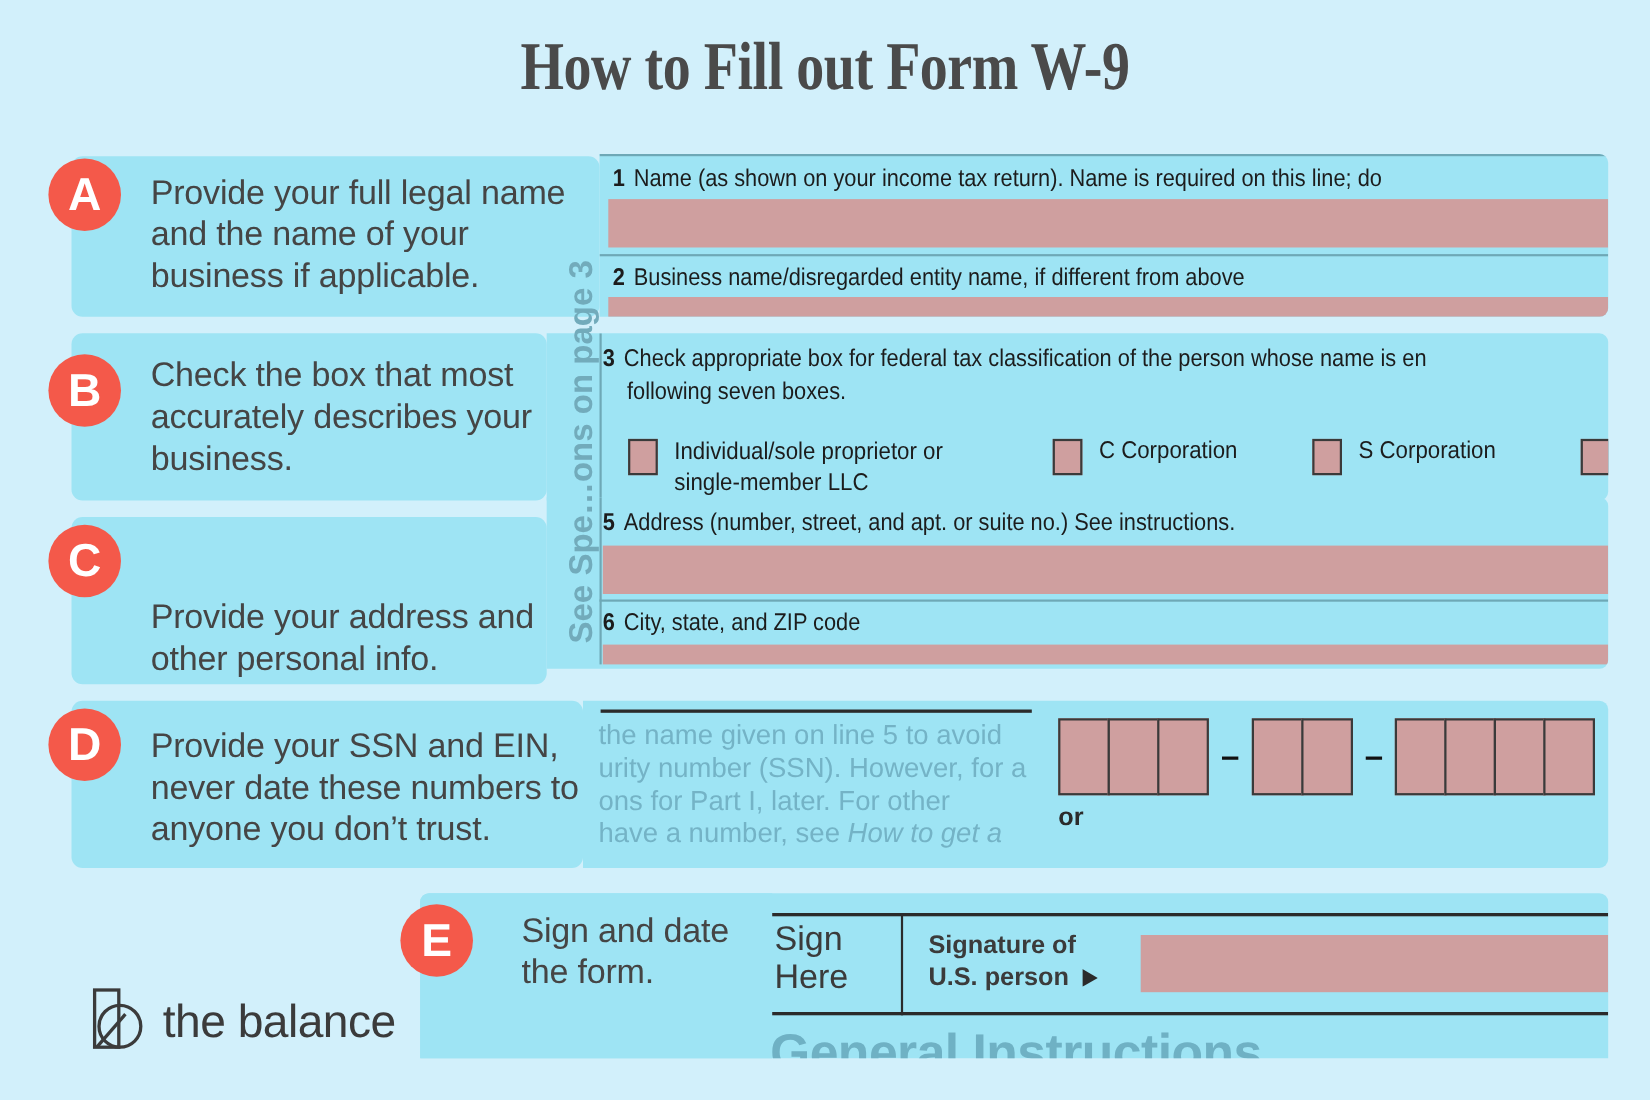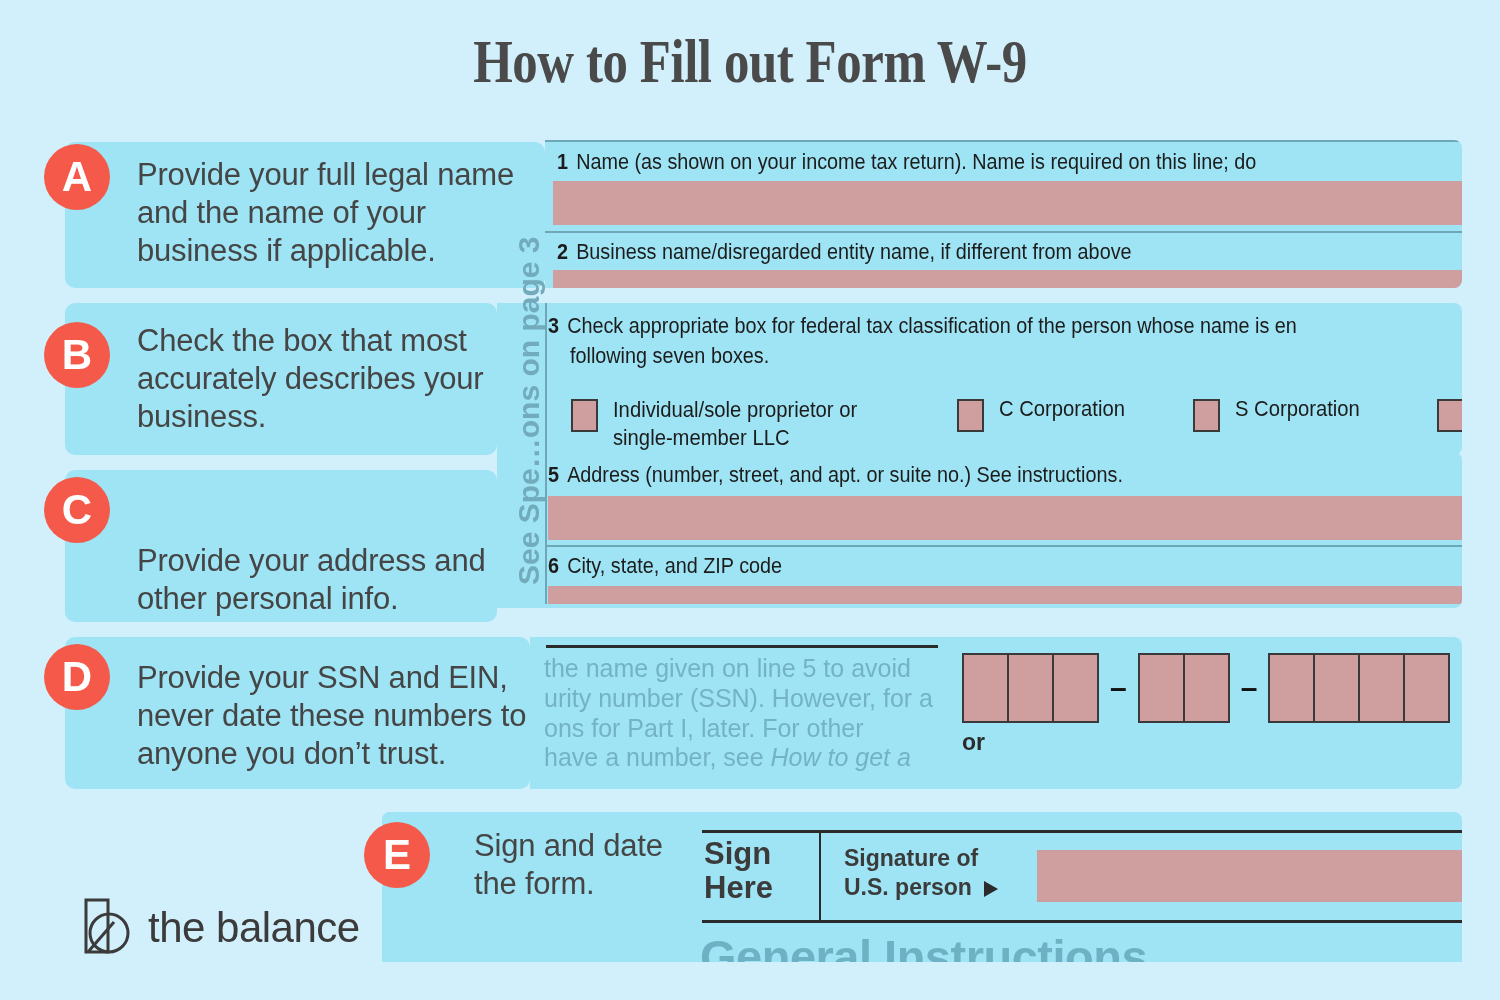--- a/index.html
+++ b/index.html
@@ -271,21 +271,21 @@
 <div class="card" style="left:65px; top:637px; width:465px; height:152px;"></div>
 <div class="badge" style="left:44px; top:644px;">D</div>
 <div class="callout" style="left:137px; top:659px; width:390px;">Provide your SSN and EIN, never date these numbers to anyone you don’t trust.</div>
 
 <div class="card" style="left:382px; top:812px; width:1080px; height:150px; border-radius:8px 8px 0 0;">
 
   <div class="boxline" style="left:310px;top:18px;width:770px;height:3px;background:#2b2b2b;"></div>
   <div class="boxline" style="left:310px;top:108px;width:770px;height:3px;background:#2b2b2b;"></div>
   <div class="boxline" style="left:437px;top:18px;width:2px;height:93px;background:#2b2b2b;"></div>
 
-  <div style="position:absolute;left:322px;top:25px;font-size:31px;font-weight:bold;color:#3b3b3b;line-height:1.1;">
+  <div style="position:absolute;left:322px;top:25px;font-size:31px;font-weight:normal;color:#3b3b3b;line-height:1.1;">
     <div>Sign</div>
     <div>Here</div>
   </div>
 
   <div style="position:absolute;left:462px;top:32px;font-size:23px;font-weight:bold;color:#3b3b3b;line-height:1.28;">
     <div>Signature of</div>
     <div>
       <span>U.S. person</span>
       <span style="display:inline-block;vertical-align:middle;margin-left:6px;">
         <svg width="14" height="16" viewBox="0 0 14 16" aria-hidden="true">

